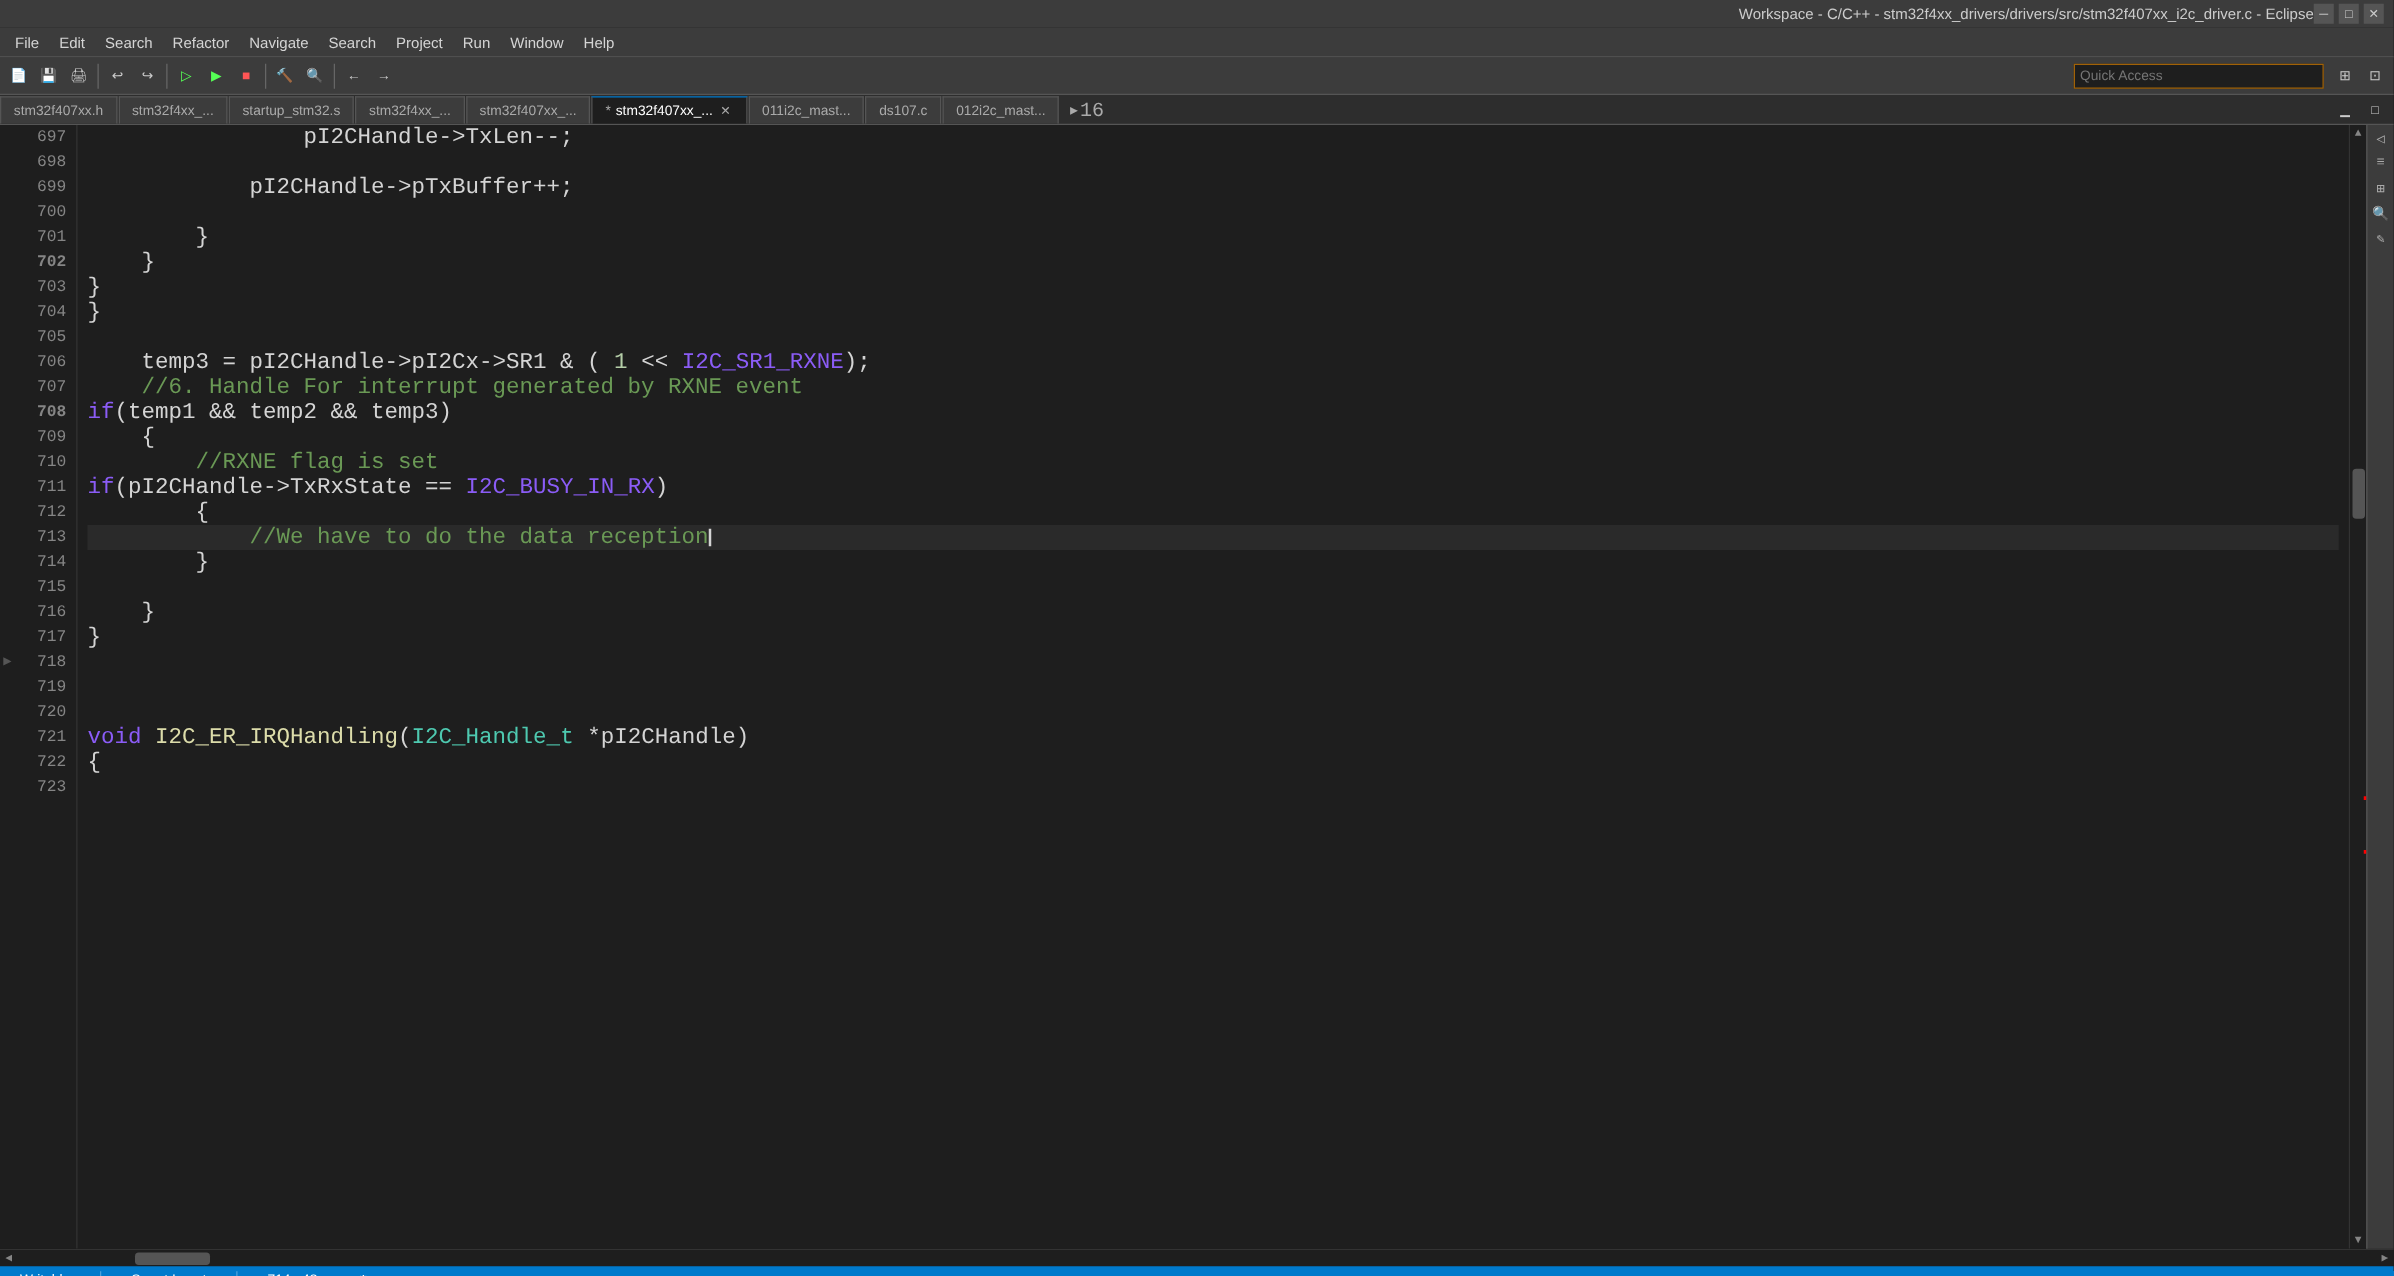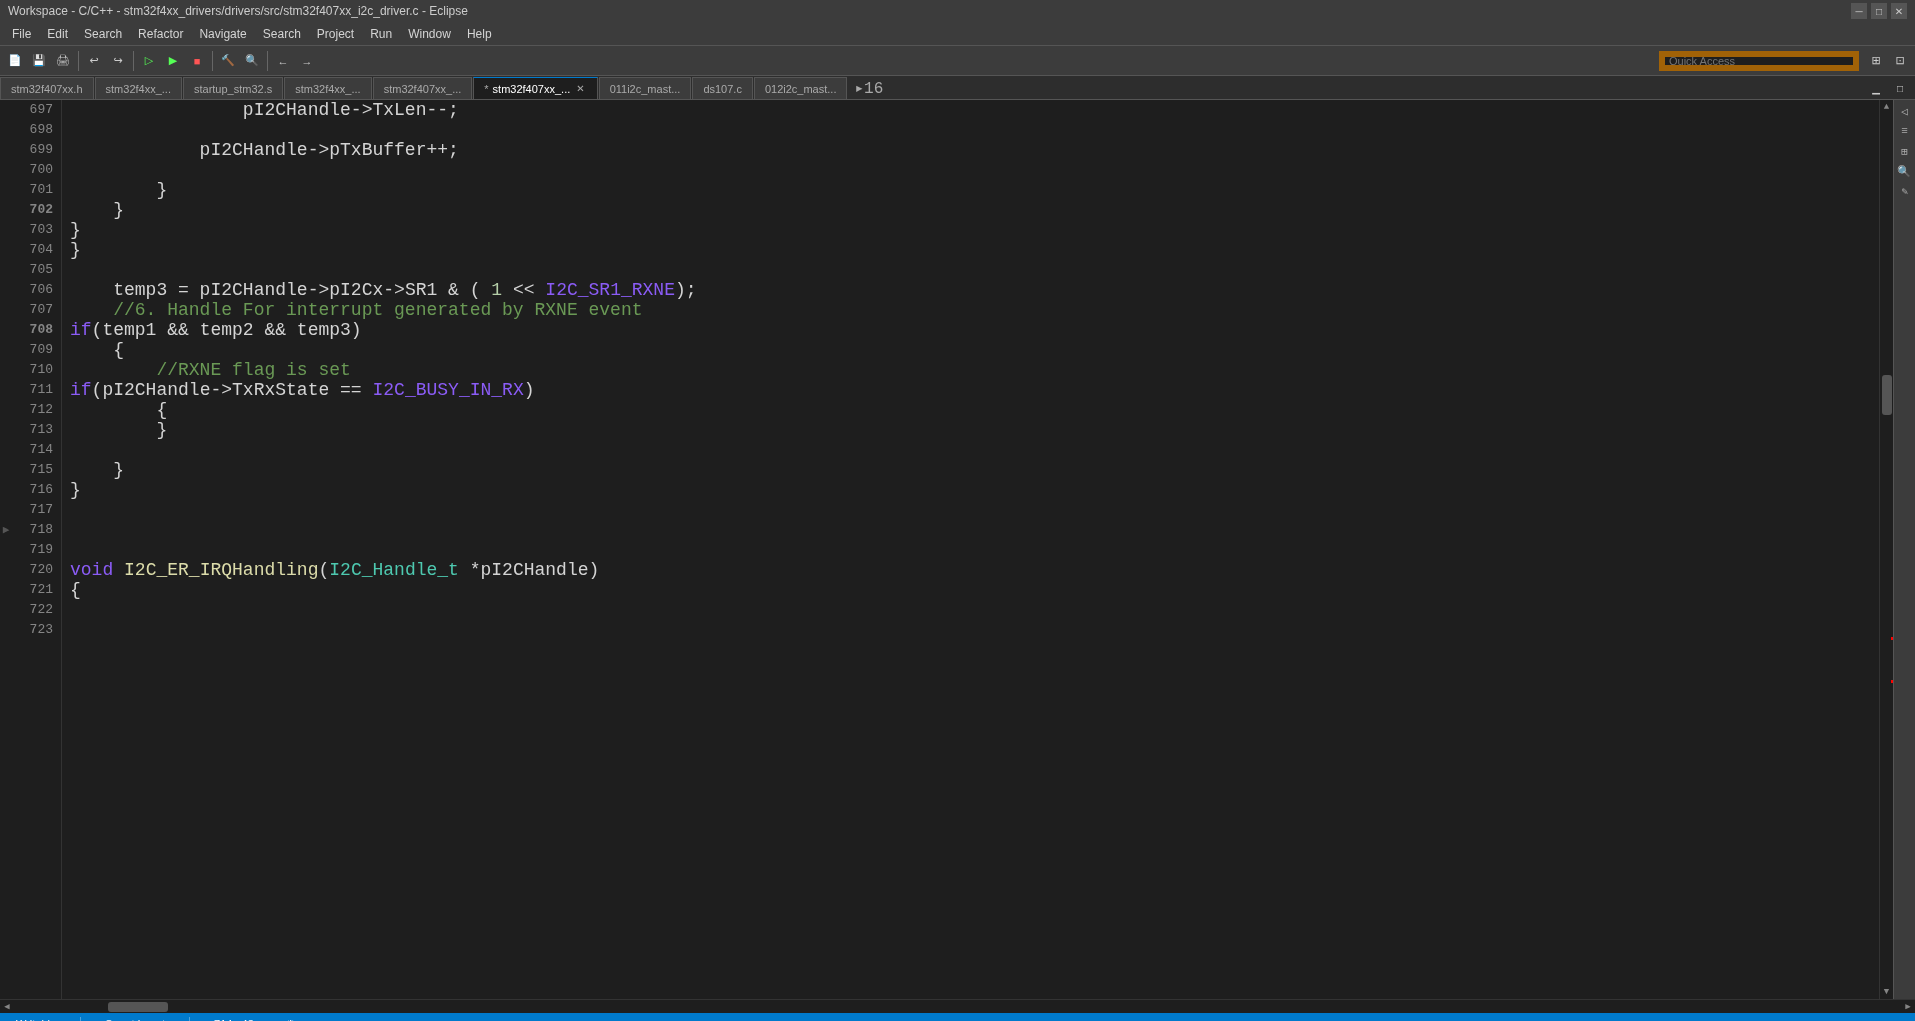--- a/index.html
+++ b/index.html
@@ -72,21 +72,21 @@
       cursor: pointer;
       display: flex; align-items: center; justify-content: center;
       border-radius: 2px;
     }
     .tb-sep { width: 1px; height: 20px; background: #666; margin: 0 2px; }
     .quick-access-box {
       margin-left: auto;
       width: 200px;
       height: 20px;
       background: #1e1e1e;
-      border: 6px solid #a16207;
+      border: 1px solid #a16207;
       color: #999;
       font-size: 11px;
       font-family: Arial, sans-serif;
       padding: 0 4px;
     }
 
     
     #tabbar {
       background: #2d2d2d;
       height: 24px;
@@ -300,21 +300,21 @@
       color: #555;
       font-size: 11px;
       line-height: 20px;
     }
     .fold-line { height: 20px; display: flex; align-items: center; justify-content: center; }
   </style>
 </head>
 <body>
 
 <div id="titlebar">
-  <span style="font-family:Arial,sans-serif;font-size:12px;color:#ccc;flex:1;text-align:left;">Workspace - C/C++ - stm32f4xx_drivers/drivers/src/stm32f407xx_i2c_driver.c - Eclipse</span>
+  <span style="font-family:Arial,sans-serif;font-size:12px;color:#ccc;flex:1;text-align:right;">Workspace - C/C++ - stm32f4xx_drivers/drivers/src/stm32f407xx_i2c_driver.c - Eclipse</span>
   <div class="win-controls">
     <button class="win-btn">─</button>
     <button class="win-btn">□</button>
     <button class="win-btn">✕</button>
   </div>
 </div>
 
 <div id="menubar">
   <span class="menu-item">File</span>
   <span class="menu-item">Edit</span>
@@ -457,20 +457,21 @@
         <div class="code-line">}</div>
         <div class="code-line">}</div>
         <div class="code-line">&nbsp;</div>
         <div class="code-line">    temp3 = pI2CHandle<span class="arrow">-&gt;</span>pI2Cx<span class="arrow">-&gt;</span>SR1 &amp; ( <span class="number">1</span> &lt;&lt; <span class="macro">I2C_SR1_RXNE</span>);</div>
         <div class="code-line"><span class="comment">    //6. Handle For interrupt generated by RXNE event</span></div>
         <div class="code-line">    <span class="kw">if</span>(temp1 &amp;&amp; temp2 &amp;&amp; temp3)</div>
         <div class="code-line">    {</div>
         <div class="code-line"><span class="comment">        //RXNE flag is set</span></div>
         <div class="code-line">        <span class="kw">if</span>(pI2CHandle<span class="arrow">-&gt;</span>TxRxState == <span class="macro">I2C_BUSY_IN_RX</span>)</div>
         <div class="code-line">        {</div>
+        <div class="code-line active-line"><span class="comment">            //We have to do the data reception</span><span class="cursor"></span></div>
         <div class="code-line">        }</div>
         <div class="code-line">&nbsp;</div>
         <div class="code-line">    }</div>
         <div class="code-line">}</div>
         <div class="code-line">&nbsp;</div>
         <div class="code-line">&nbsp;</div>
         <div class="code-line">&nbsp;</div>
         <div class="code-line"><span class="kw">void</span><span class="plain"> </span><span class="func">I2C_ER_IRQHandling</span><span class="plain">(</span><span class="type">I2C_Handle_t</span><span class="plain"> *pI2CHandle)</span></div>
         <div class="code-line">{</div>
       </div>

